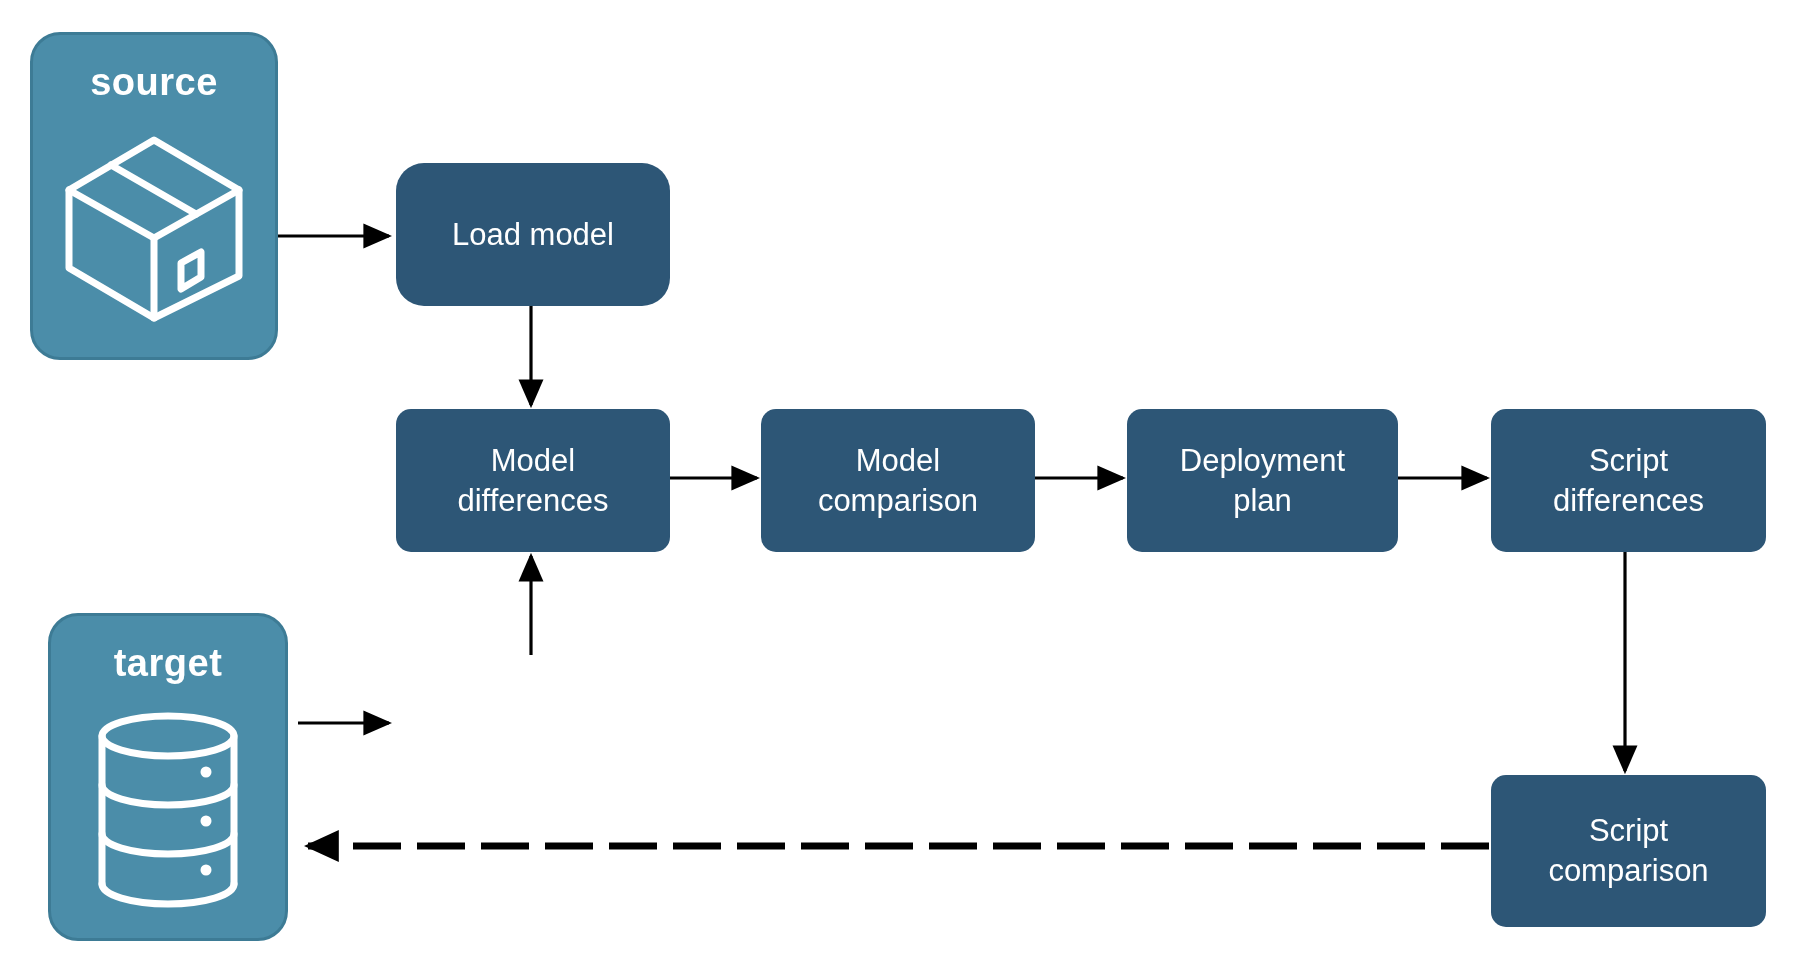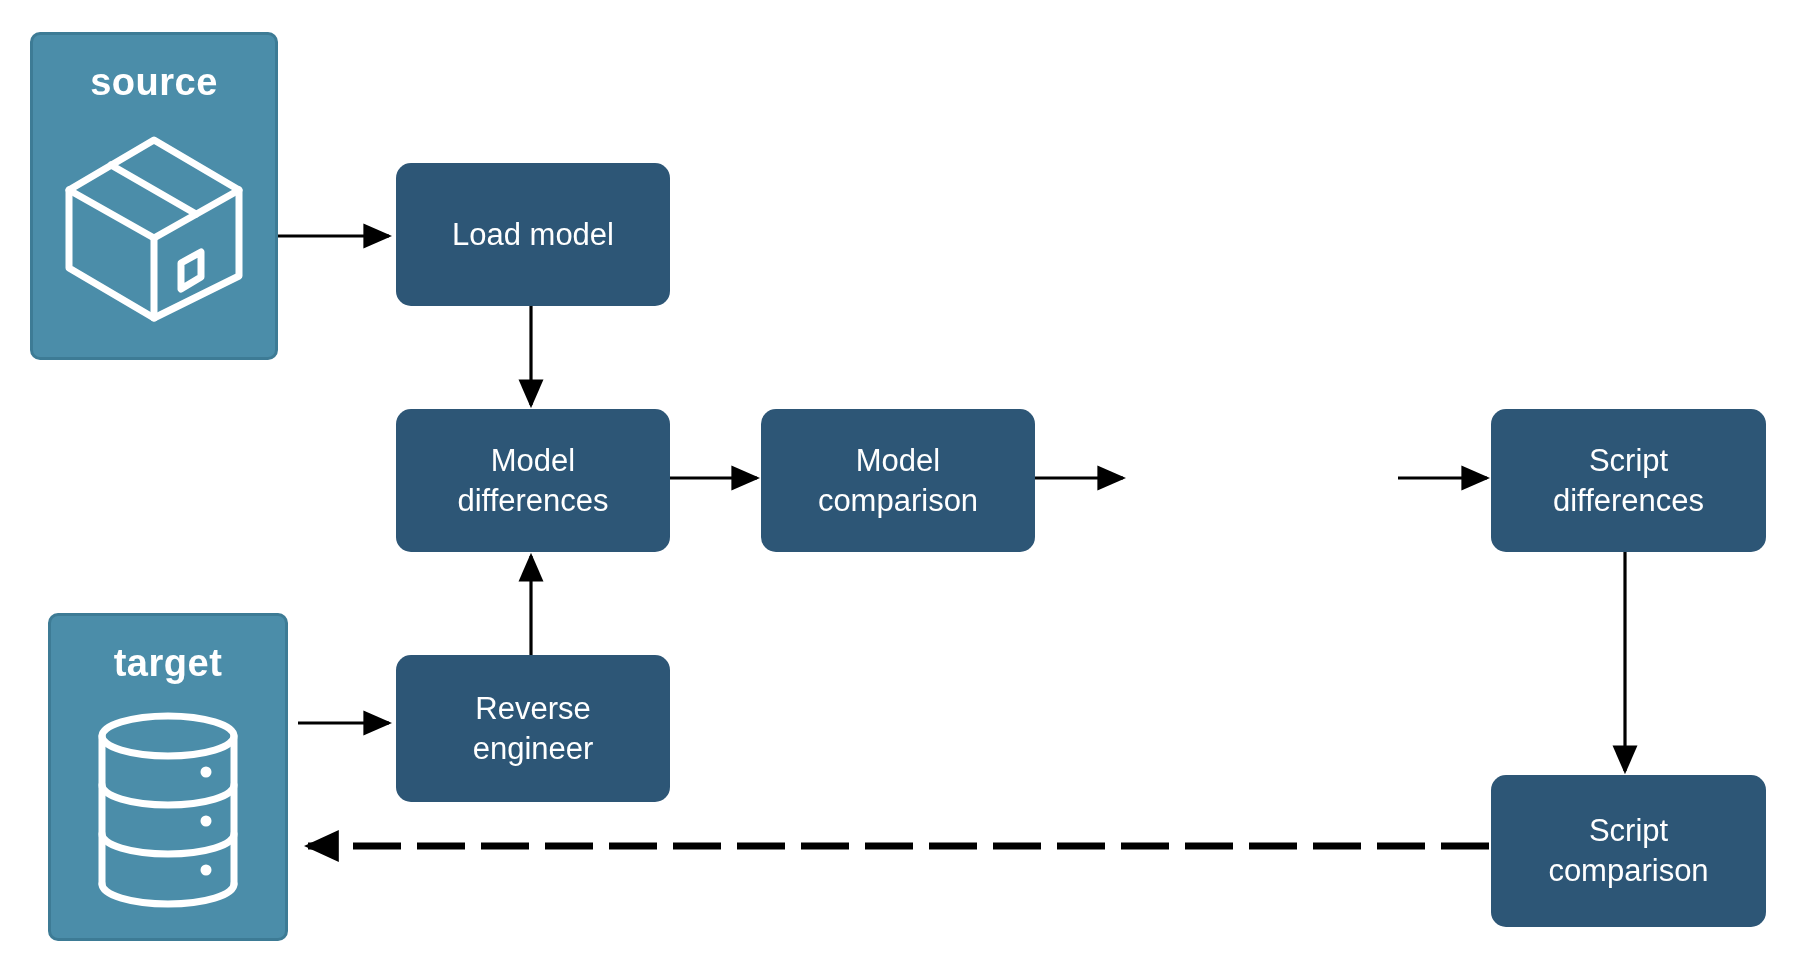--- a/index.html
+++ b/index.html
@@ -18,21 +18,21 @@
     background: #ffffff;
     overflow: hidden;
   }
 
   
   .endpoint {
     position: absolute;
     box-sizing: border-box;
     background: #4b8da9;
     border: 3px solid #3d7b95;
-    border-radius: 10px;
+    border-radius: 30px;
     display: flex;
     flex-direction: column;
     align-items: center;
     z-index: 3;
   }
   .endpoint-label {
     color: #ffffff;
     font-weight: bold;
     font-size: 38px;
     letter-spacing: 0.5px;
@@ -156,55 +156,55 @@
         <path d="M14 75 A66 20 0 0 0 146 75"></path>
         <path d="M14 124 A66 20 0 0 0 146 124"></path>
 
         <circle cx="118" cy="62" r="5.5" fill="#ffffff" stroke="none"></circle>
         <circle cx="118" cy="111" r="5.5" fill="#ffffff" stroke="none"></circle>
         <circle cx="118" cy="160" r="5.5" fill="#ffffff" stroke="none"></circle>
       </svg>
     </div>
   </div>
 
-  <div class="node" style="left:396px; top:163px; width:274px; height:143px;">
+  <div class="node" style="left:396px; top:163px; width:274px; height:143px;border-radius:28px;">
     <div>
       <span>Load model</span>
     </div>
   </div>
 
   <div class="node" style="left:396px; top:409px; width:274px; height:143px;">
     <div>
       <span>Model</span>
       <span>differences</span>
     </div>
   </div>
 
   <div class="node" style="left:761px; top:409px; width:274px; height:143px;">
     <div>
       <span>Model</span>
       <span>comparison</span>
     </div>
   </div>
 
+  <div class="node" style="left:1127px; top:409px; width:271px; height:143px;">
+    <div>
+      <span>Deployment</span>
+      <span>plan</span>
+    </div>
+  </div>
 
   <div class="node" style="left:1491px; top:409px; width:275px; height:143px;">
     <div>
       <span>Script</span>
       <span>differences</span>
     </div>
   </div>
 
   <div class="node" style="left:1491px; top:775px; width:275px; height:152px;">
     <div>
       <span>Script</span>
       <span>comparison</span>
     </div>
   </div>
 
-  <div class="node" style="left:396px; top:655px; width:274px; height:147px;">
-    <div>
-      <span>Reverse</span>
-      <span>engineer</span>
-    </div>
-  </div>
 
 </div>
 
 </body></html>

